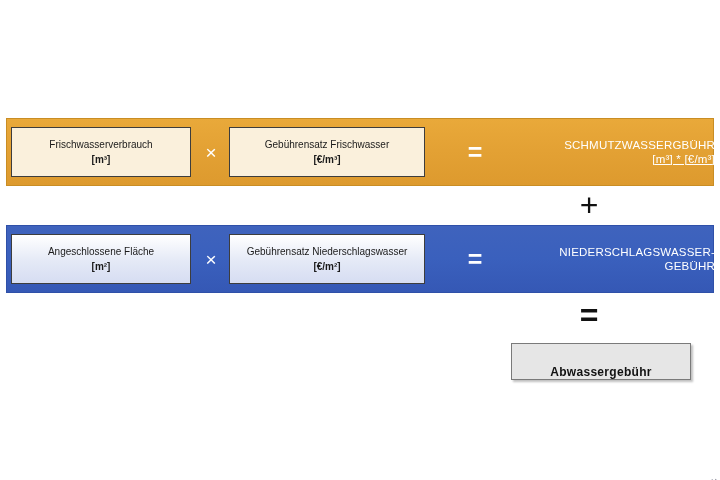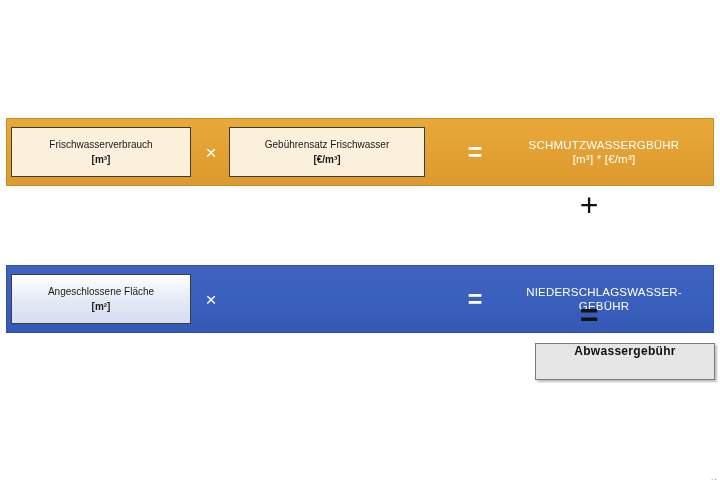--- a/index.html
+++ b/index.html
@@ -37,21 +37,20 @@
     background: linear-gradient(to bottom, #e9a93a 0%, #e3a134 48%, #dd9a2e 100%);
     border: 1px solid #c98d24;
   }
   .row.blue {
     left: 6px;
     top: 225px;
     width: 708px;
     height: 68px;
     background: linear-gradient(to bottom, #3f63bd 0%, #3a60bd 50%, #3558b5 100%);
     border: 1px solid #2f50a8;
-    margin-top: 40px;
   }
 
   
   .box {
     box-sizing: border-box;
     display: flex;
     flex-direction: column;
     align-items: center;
     justify-content: center;
     text-align: center;
@@ -94,26 +93,26 @@
     width: 32px;
     font-size: 25px;
     line-height: 25px;
   }
 
   .result {
     position: absolute;
     left: 486px;
     width: 222px;
     color: #ffffff;
-    text-align: center;
+    text-align: right;
     font-size: 11.5px;
     line-height: 14px;
     letter-spacing: 0.2px;
   }
-  .result .unit { display: block; }
+  .result .unit { display: block; text-decoration: underline; }
 
   
   .glyph-between {
     position: absolute;
     color: #111111;
     text-align: center;
     font-family: "Liberation Sans", sans-serif;
   }
   .plus-sign {
     left: 563px;
@@ -138,27 +137,26 @@
     position: absolute;
     left: 511px;
     top: 343px;
     width: 180px;
     height: 37px;
     box-sizing: border-box;
     background: #e6e6e6;
     border: 1px solid #7a7a7a;
     box-shadow: 2px 2px 2px rgba(0,0,0,0.25);
     display: flex;
-    align-items: flex-start;
+    align-items: flex-end;
     justify-content: center;
     font-size: 12px;
     font-weight: bold;
     color: #111111;
     letter-spacing: 0.3px;
-    margin-left: 24px;
   }
 
   
   .watermark {
     position: absolute;
     right: 1px;
     bottom: 2px;
     transform-origin: 100% 100%;
     transform: rotate(-90deg);
     white-space: nowrap;
@@ -198,20 +196,24 @@
 
   <div class="row blue">
 
     <div class="box box-a">
       <span>Angeschlossene Fläche</span>
       <span class="unit">[m²]</span>
     </div>
 
     <div class="op op-times">×</div>
 
+    <div class="box box-b">
+      <span>Gebührensatz Niederschlagswasser</span>
+      <span class="unit">[€/m²]</span>
+    </div>
 
     <div class="op op-equals">=</div>
 
     <div class="result">
       <span style="white-space:pre-line;">NIEDERSCHLAGSWASSER-
 GEBÜHR</span>
     </div>
   </div>
 
   <div class="glyph-between equals-sign">=</div>

